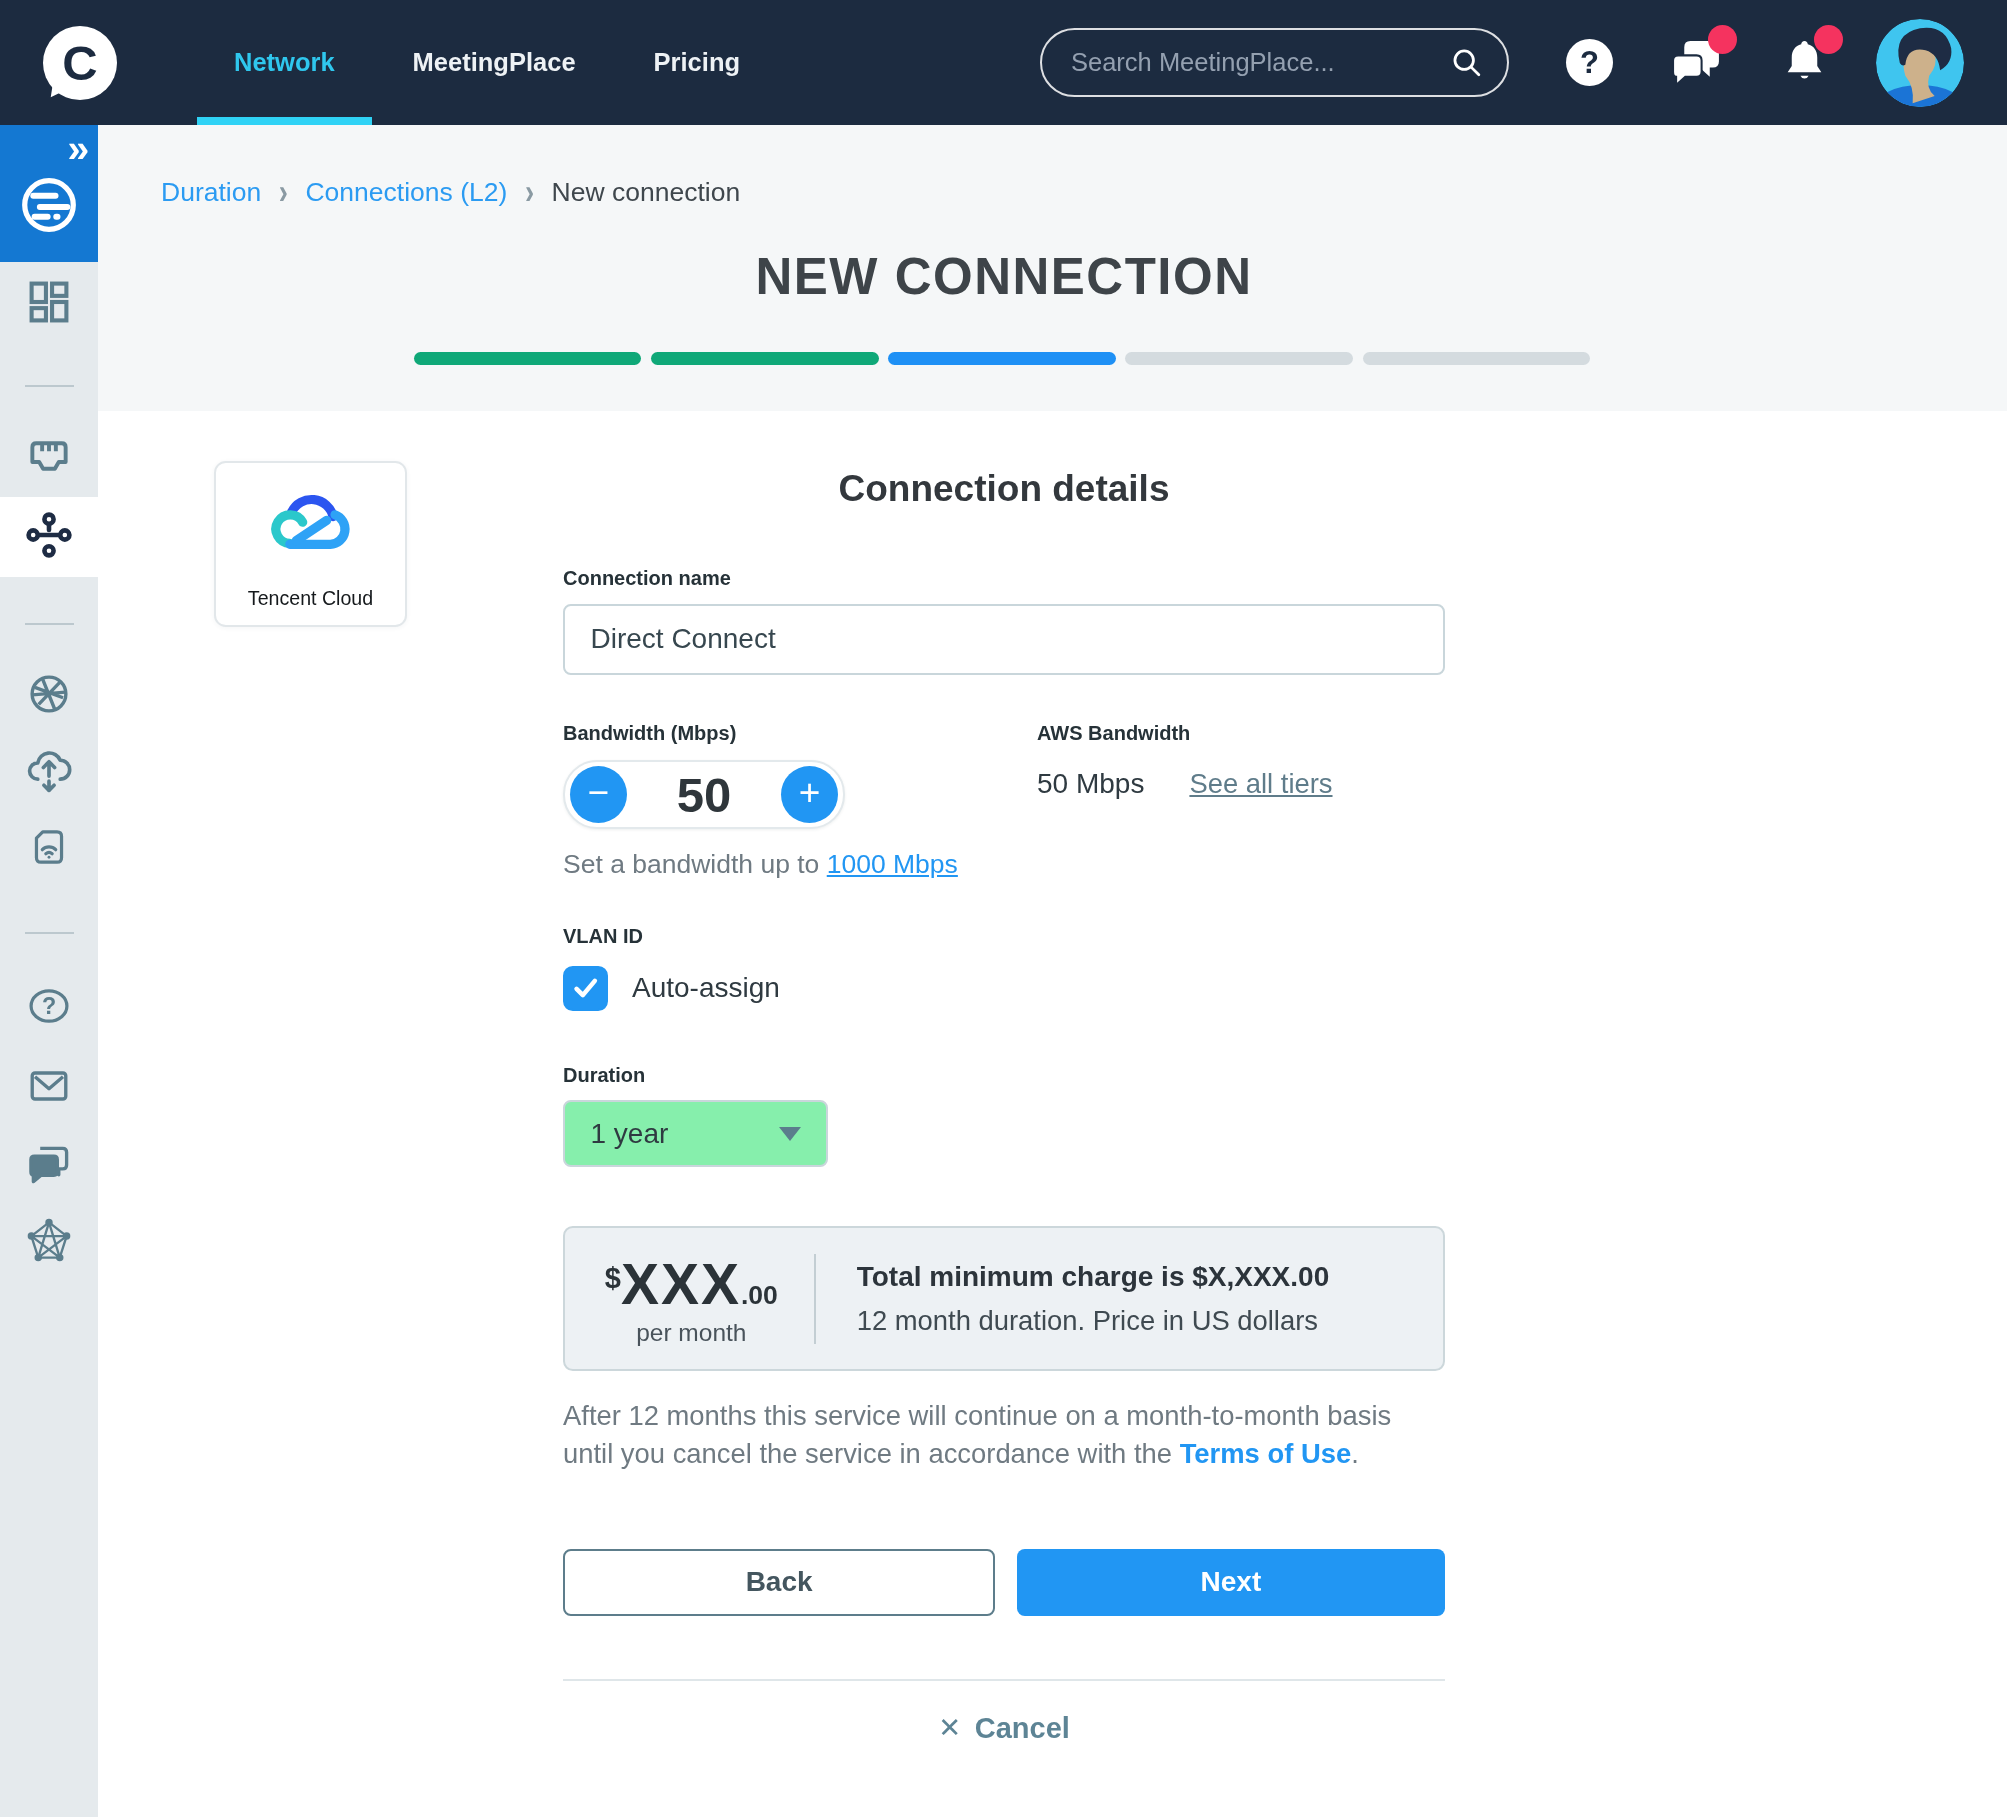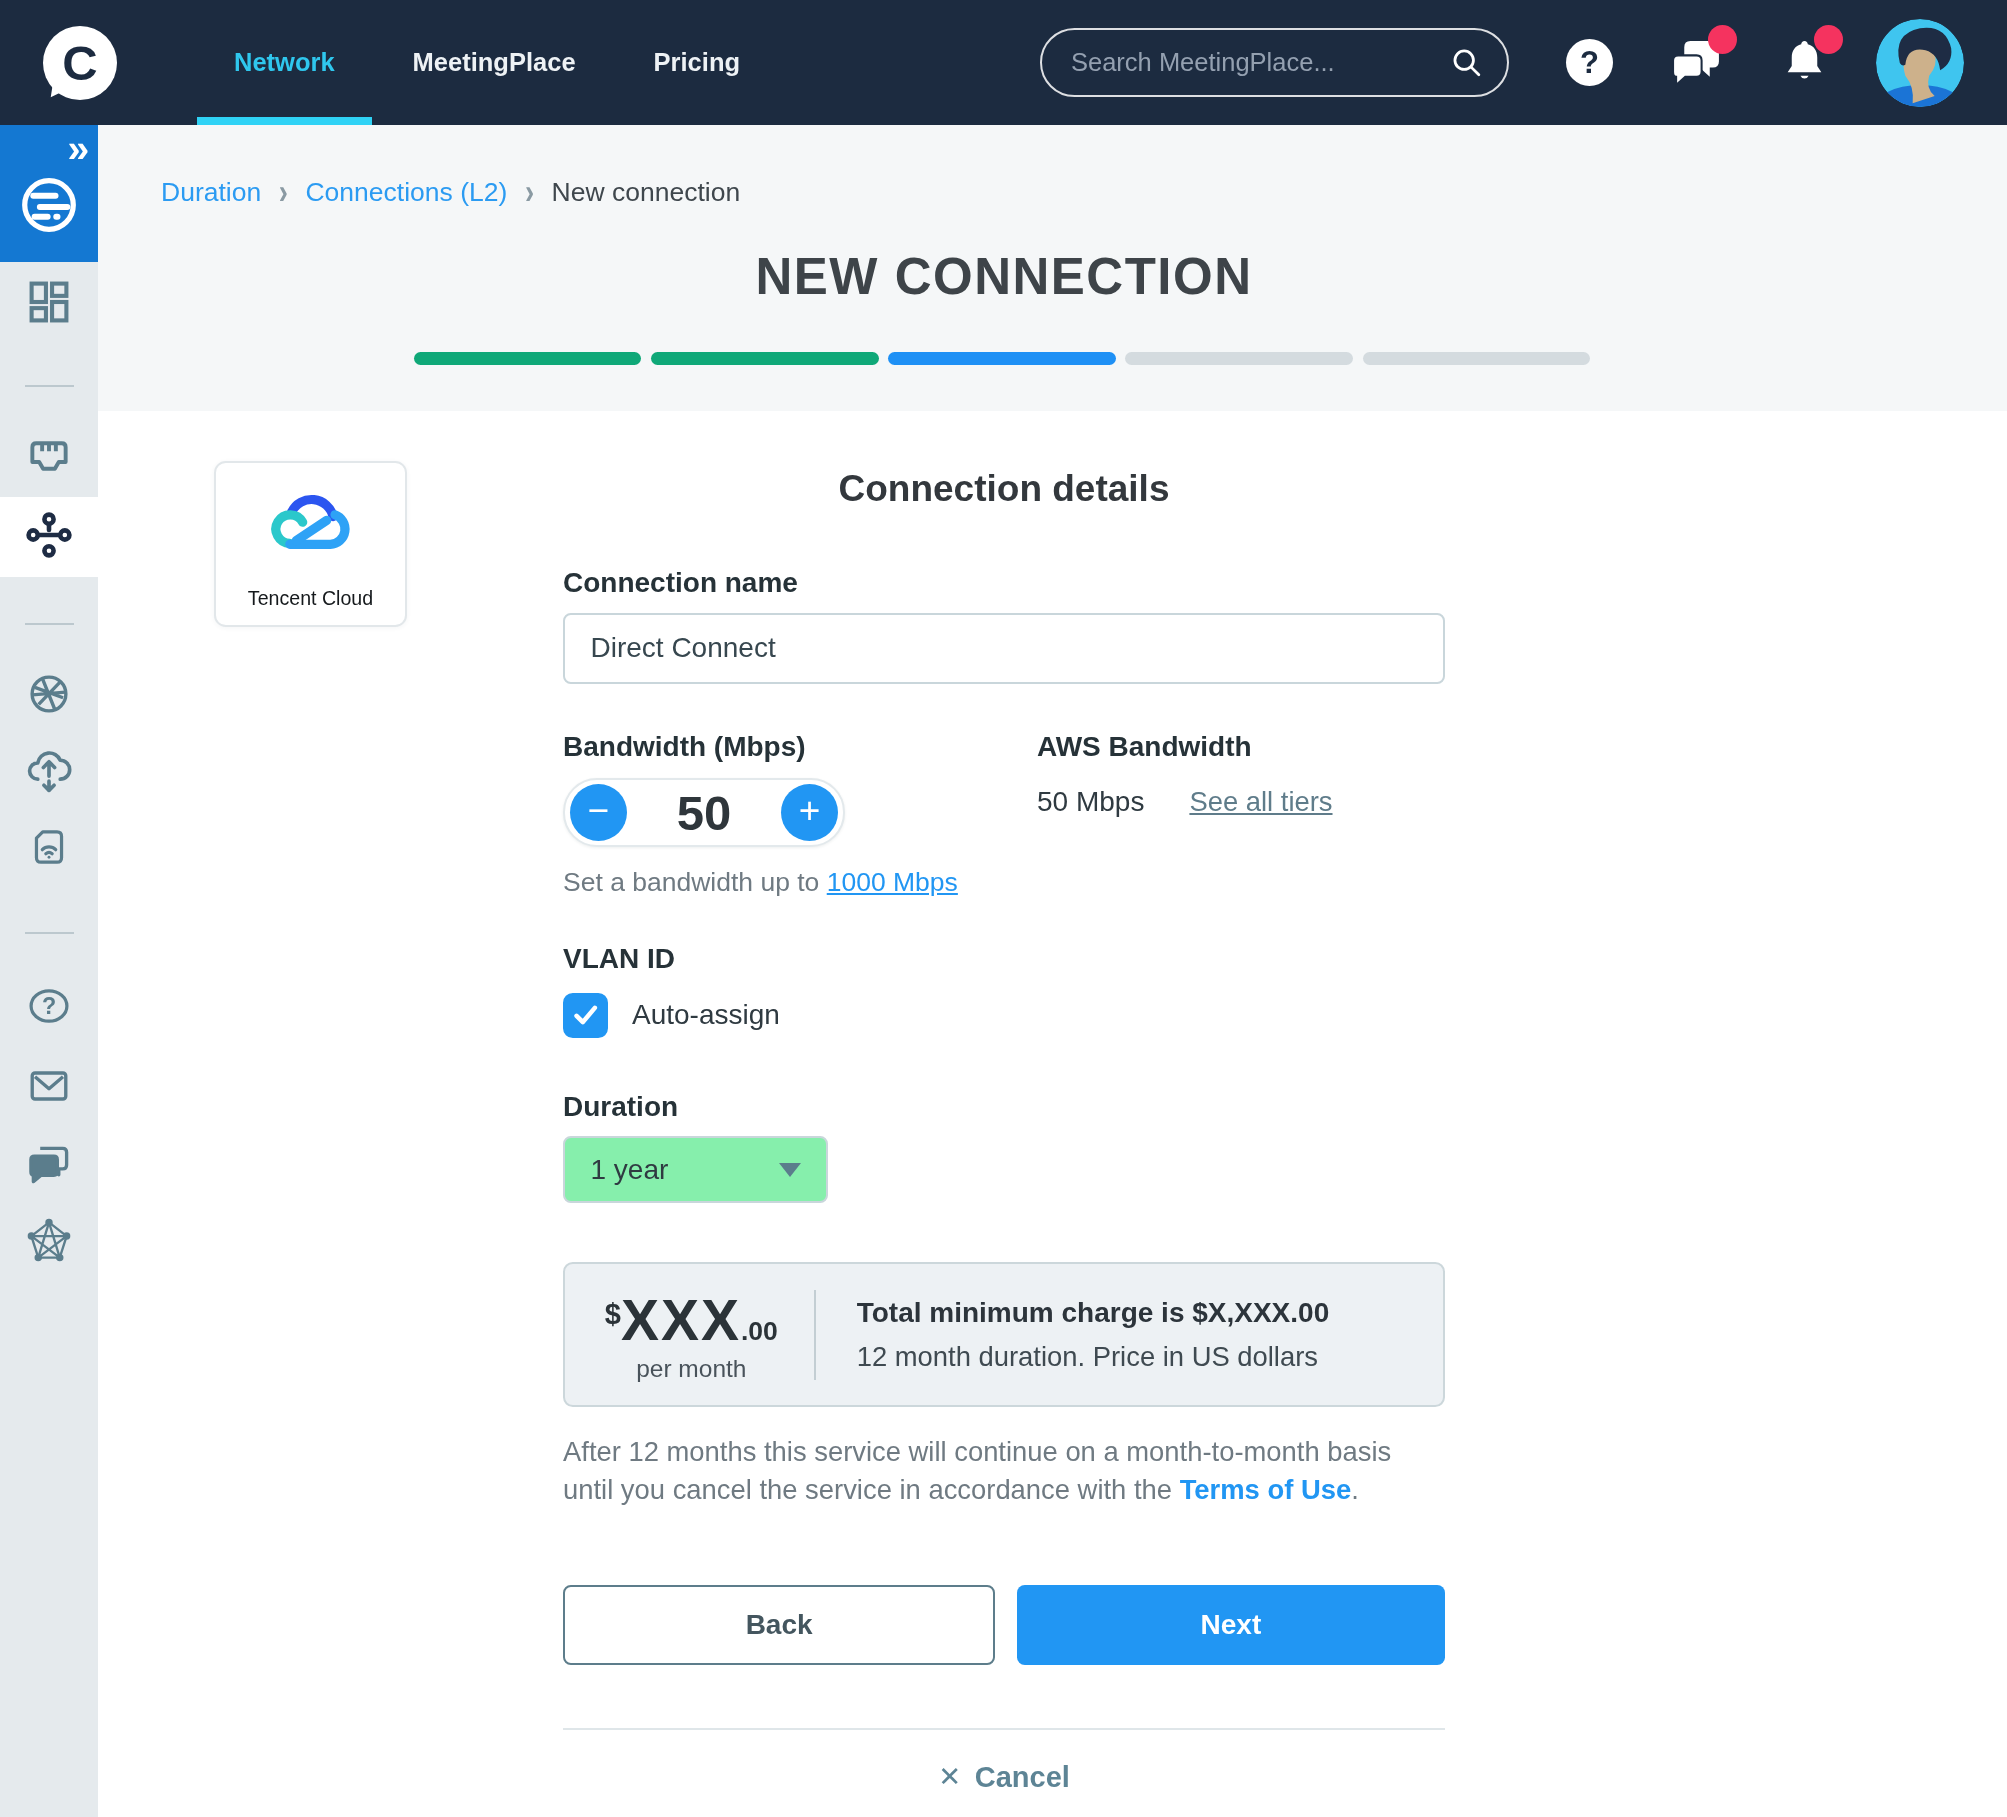--- a/index.html
+++ b/index.html
@@ -47,21 +47,21 @@
   .progress { position:absolute; top:227px; left:316px; width:1176px; display:flex; gap:9.8px; }
   .seg { flex:1; height:12.7px; border-radius:6.9px; background:#d4dbdf; }
 
   
   .tencent-card { position:absolute; left:116px; top:336px; width:193px; height:166px; background:#fff; border:2px solid #e2e7ea; border-radius:11.8px; box-shadow:0 1px 4.9px rgba(40,60,70,0.05); display:flex; flex-direction:column; align-items:center; justify-content:center; gap:14px; }
   .tencent-name { font-size:19.6px; color:#15191c; }
 
   
   .form { position:absolute; left:465px; top:343px; width:882px; }
   .details-h { font-size:37px; font-weight:700; color:#33383d; text-align:center; }
-  .field-label { font-size:28px; font-weight:700; color:#263238; }
+  .field-label { font-size:20px; font-weight:700; color:#263238; }
   .lbl-name { margin-top:57px; }
   .text-input { margin-top:13.7px; width:100%; height:71px; border:2px solid #c9d6db; border-radius:7.8px; padding:0 25.5px; font-size:28px; color:#37474f; background:#fff; font-family:inherit; outline:none; display:block; }
   .bw-row { display:flex; margin-top:47px; }
   .bw-left { width:474px; }
   .stepper { margin-top:15.7px; width:282px; height:69px; border:2px solid #e3e9ec; border-radius:34px; background:#fff; display:flex; align-items:center; justify-content:space-between; padding:0 4.9px; box-shadow:0 1px 2.9px rgba(40,60,70,0.08); }
   .step-btn { width:57px; height:57px; border-radius:50%; background:#2196f3; color:#fff; display:flex; align-items:center; justify-content:center; font-size:37px; font-weight:500; cursor:pointer; line-height:1; padding-bottom:3.9px; }
   .step-value { font-size:49px; font-weight:700; color:#2f363b; }
   .bw-helper { margin-top:19.6px; font-size:26.5px; color:#6f7a82; }
   .blue-link { color:#2196f3; text-decoration:underline; cursor:pointer; }
   .aws-line { margin-top:23.5px; display:flex; align-items:baseline; gap:45px; }
@@ -81,21 +81,21 @@
   .price-left { width:233px; text-align:center; }
   .cur { font-size:29px; font-weight:600; color:#2b3338; position:relative; top:-15.7px; }
   .amt { font-size:57px; font-weight:600; color:#2b3338; letter-spacing:2px; }
   .cents { font-size:26.5px; font-weight:600; color:#2b3338; }
   .per-month { font-size:24.5px; color:#49535b; margin-top:2px; }
   .price-div { width:2px; height:90px; background:#c3ced3; margin:0 41px 0 5.9px; }
   .price-bold { font-size:28px; font-weight:700; color:#2c343b; }
   .price-sub { font-size:27.4px; color:#3f4a51; margin-top:11.8px; }
   .disclaimer { margin-top:25.5px; font-size:27.4px; line-height:38px; color:#6f7a82; width:882px; }
   .btn-row { margin-top:76px; display:flex; gap:21.6px; }
-  .btn { flex:1; height:80px; border-radius:7.8px; display:flex; align-items:center; justify-content:center; font-size:28px; font-weight:600; cursor:pointer; }
+  .btn { flex:1; height:67px; border-radius:7.8px; display:flex; align-items:center; justify-content:center; font-size:28px; font-weight:600; cursor:pointer; }
   .btn-back { background:#fff; border:2px solid #5d7d8b; color:#44565f; }
   .btn-next { background:#2196f3; color:#fff; }
   .hr { margin-top:63px; height:2px; background:#dfe6e9; }
   .cancel { margin-top:31px; display:flex; align-items:center; justify-content:center; gap:13.7px; color:#5d8495; font-size:29px; font-weight:600; cursor:pointer; }
   .cancel .x { font-size:27.4px; font-weight:400; }
 </style>
 </head>
 <body>
 
 <div class="app">

